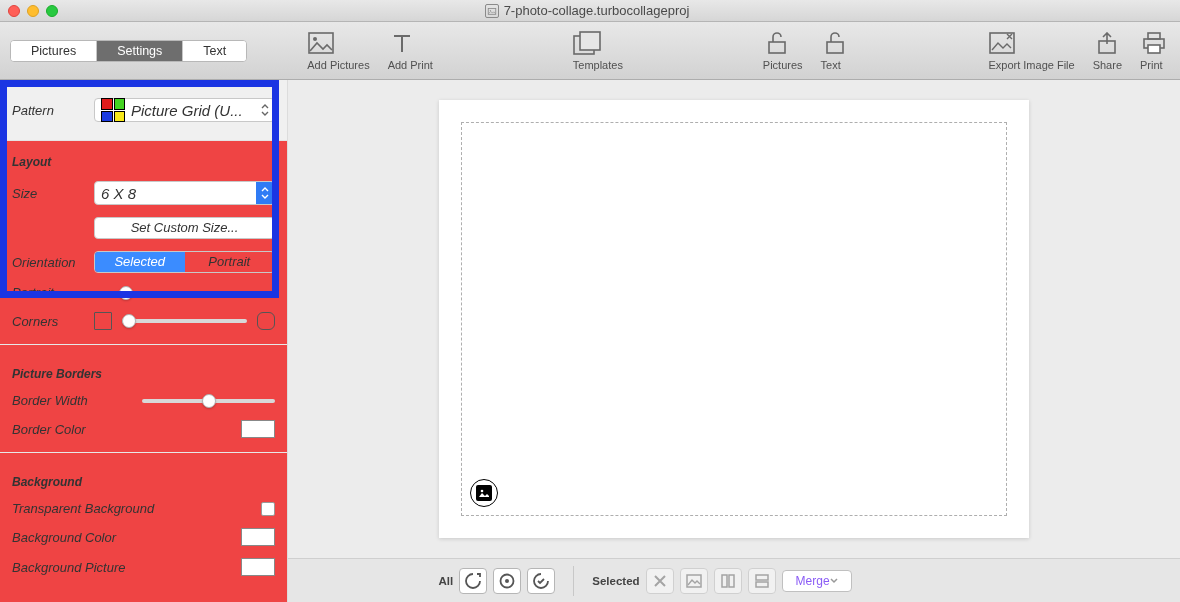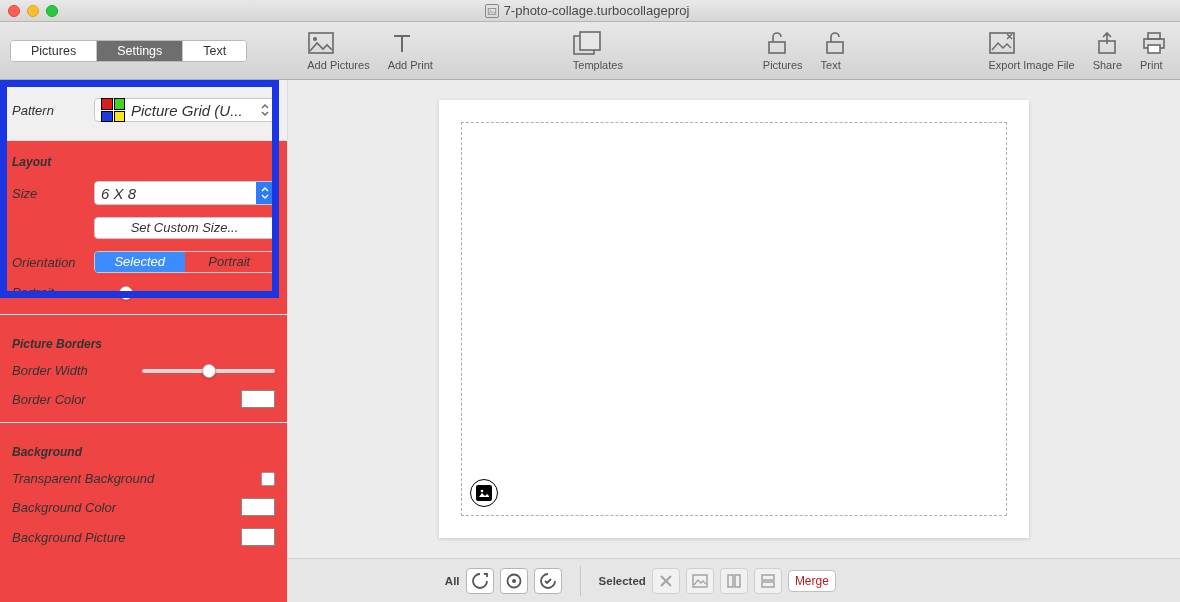--- a/index.html
+++ b/index.html
@@ -71,21 +71,21 @@
     .add-pic-btn span{width:16px;height:16px;background:#000;border-radius:2px;display:flex;align-items:center;justify-content:center;}
     .add-pic-btn span svg{fill:#fff;}
 
     
     .bottombar { height:44px; border-top:1px solid #cfcfcf; background:#e6e6e6; display:flex; align-items:center; padding:0 20px; gap:12px; }
     .bb-group { display:flex; align-items:center; gap:6px; }
     .bb-label { font-size:11.5px; font-weight:600; color:#444; }
     .bb-btn { width:28px; height:26px; border:1px solid #b6b6b6; background:#fff; border-radius:4px; display:flex; align-items:center; justify-content:center; cursor:pointer; }
     .bb-btn.disabled { opacity:.45; cursor:default; }
     .bb-sep { width:1px; height:30px; background:#c8c8c8; margin:0 6px; }
-    .merge-sel { width:48px; height:22px; border:1px solid #c0c0c0; background:#fff; border-radius:4px; font-size:12px; padding:0 6px; color:#b91c1c; cursor:pointer; display:flex; align-items:center; justify-content:center;}
+    .merge-sel { width:70px; height:22px; border:1px solid #c0c0c0; background:#fff; border-radius:4px; font-size:12px; padding:0 6px; color:#8b5cf6; cursor:pointer; display:flex; align-items:center; justify-content:center;}
   </style>
 </head>
 <body>
 
 <div class="titlebar">
   <div class="traffic">
     <span class="t-red"></span>
     <span class="t-yel"></span>
     <span class="t-grn"></span>
   </div>
@@ -243,20 +243,28 @@
         <div class="s active">Selected</div>
         <div class="s">Portrait</div>
       </div>
     </div>
     <div class="slider-row">
       <div class="label">Portrait</div>
       <div style="width:12px"></div>
       <div class="slider">
           <div class="knob" style="left:2%"></div>
         </div>
+    </div>
+    <div class="slider-row">
+      <div class="label">Corners</div>
+      <div class="box-ic" style="border-radius:1px;"></div>
+      <div class="slider">
+          <div class="knob" style="left:0%"></div>
+        </div>
+      <div class="box-ic" style="border-radius:6px;"></div>
     </div>
 
     <hr class="sep">
 
     <div class="section-title">Picture Borders</div>
     <div class="slider-row">
       <div class="label" style="min-width:120px">Border Width</div>
       <div class="slider">
           <div class="knob" style="left:45%"></div>
         </div>

